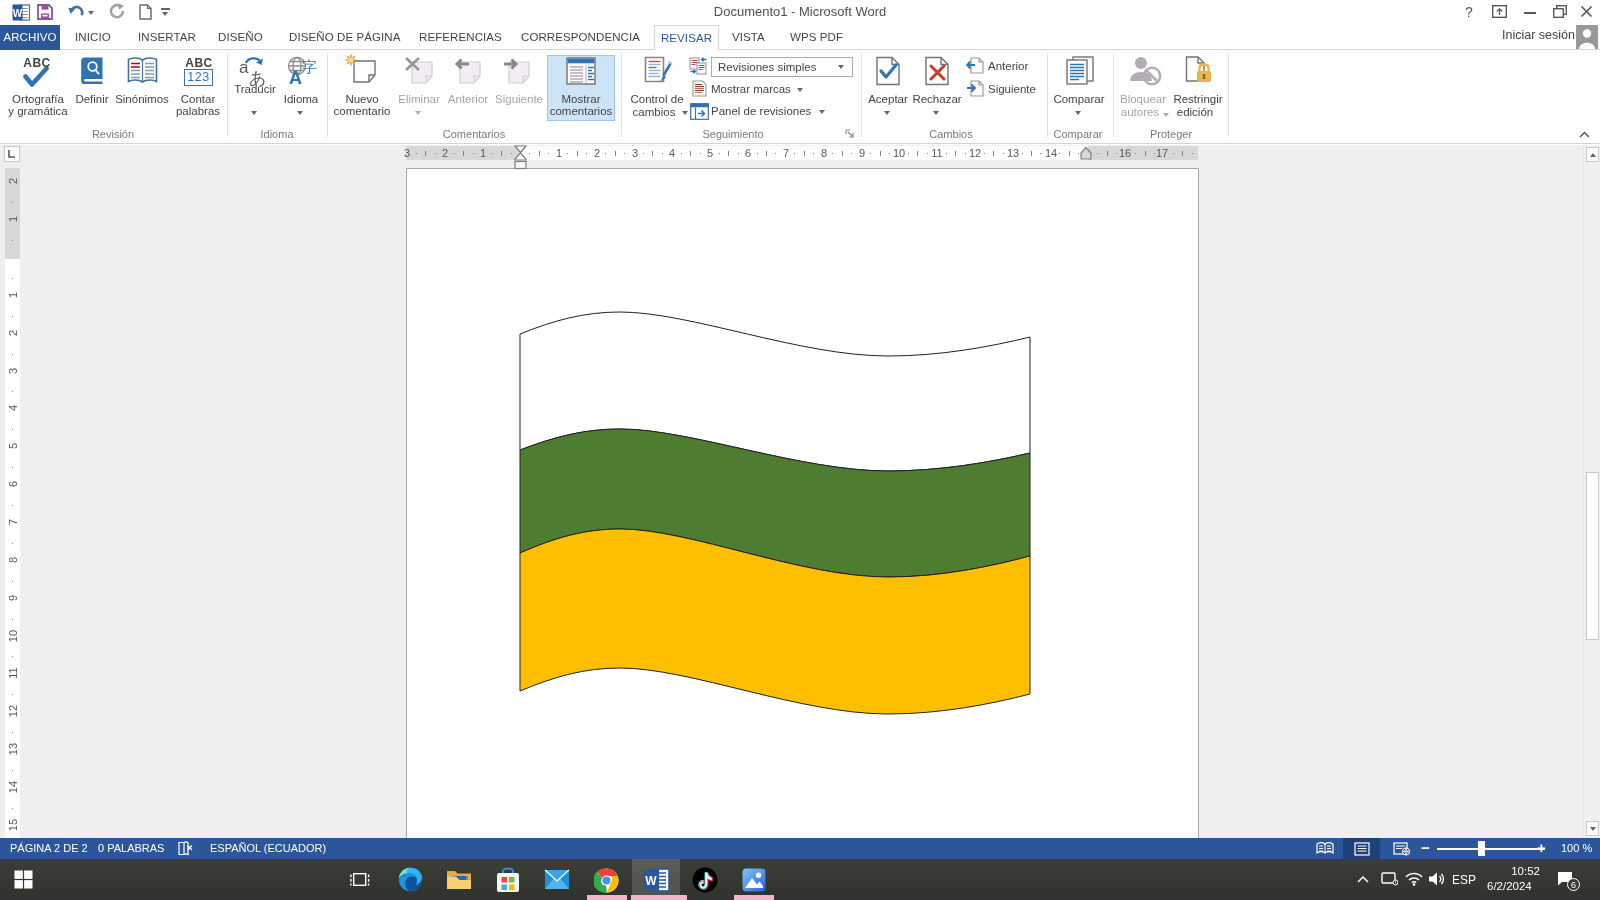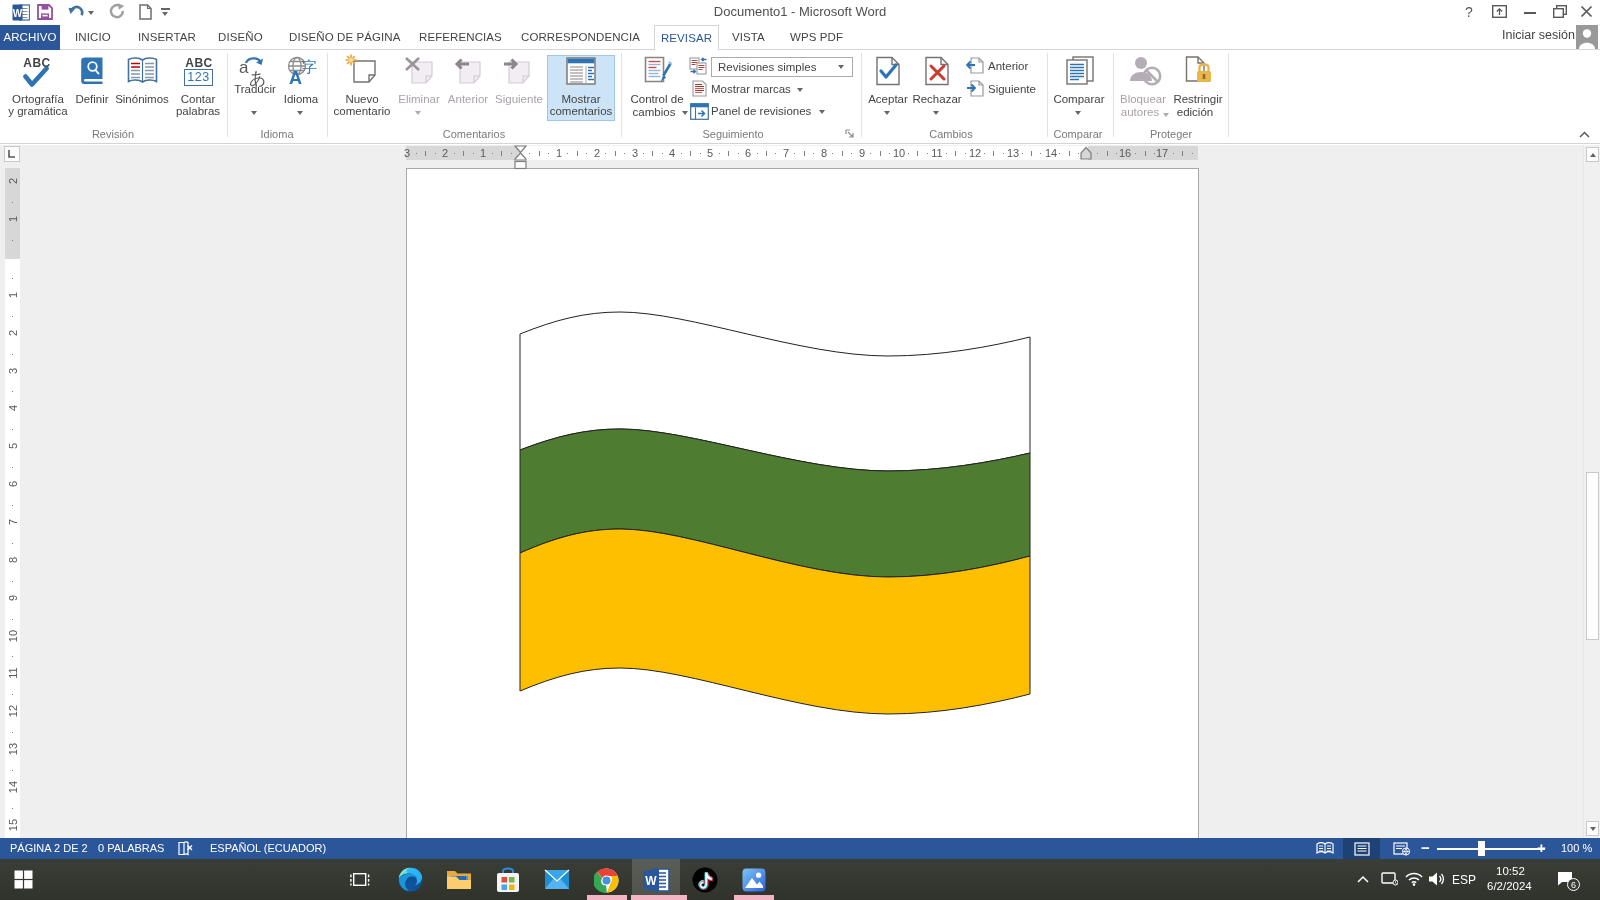--- a/index.html
+++ b/index.html
@@ -639,19 +639,19 @@
  <path d="M4 8 A7 7 0 0 1 14 8" fill="none" stroke="#fff" stroke-width="1.5"></path>
  <path d="M6.8 10.6 A3.5 3.5 0 0 1 11.2 10.6" fill="none" stroke="#fff" stroke-width="1.5"></path>
  <circle cx="9" cy="12.6" r="1.3" fill="#fff"></circle>
       </svg>
       <svg class="abs" style="left:1428px;top:12px" width="17" height="16" viewBox="0 0 17 16">
  <path d="M1 5.5 H4.5 L9 1.5 V14.5 L4.5 10.5 H1 Z" fill="#fff"></path>
  <path d="M11.5 5 A4.5 4.5 0 0 1 11.5 11" fill="none" stroke="#fff" stroke-width="1.3"></path>
  <path d="M13.5 3 A7.5 7.5 0 0 1 13.5 13" fill="none" stroke="#fff" stroke-width="1.3"></path>
       </svg>
       <div class="trtxt" style="left:1452px;top:14px;font-size:12px">ESP</div>
-      <div class="trtxt" style="left:1496px;top:6px;width:44px;text-align:left">10:52</div>
+      <div class="trtxt" style="left:1496px;top:6px;width:44px;text-align:right">10:52</div>
       <div class="trtxt" style="left:1487px;top:21px;width:62px;text-align:left">6/2/2024</div>
       <svg class="abs" style="left:1557px;top:12px" width="18" height="17" viewBox="0 0 18 17">
  <path d="M1 1 H15 V11 H5 L1 14.5 Z" fill="#fff"></path>
       </svg>
       <div class="abs" style="left:1567px;top:19px;width:13px;height:13px;border-radius:50%;background:#363a32;border:1px solid #fff;color:#fff;font-size:9px;text-align:center;line-height:12px">6</div>
     </div>
 </div>
 </body></html>

